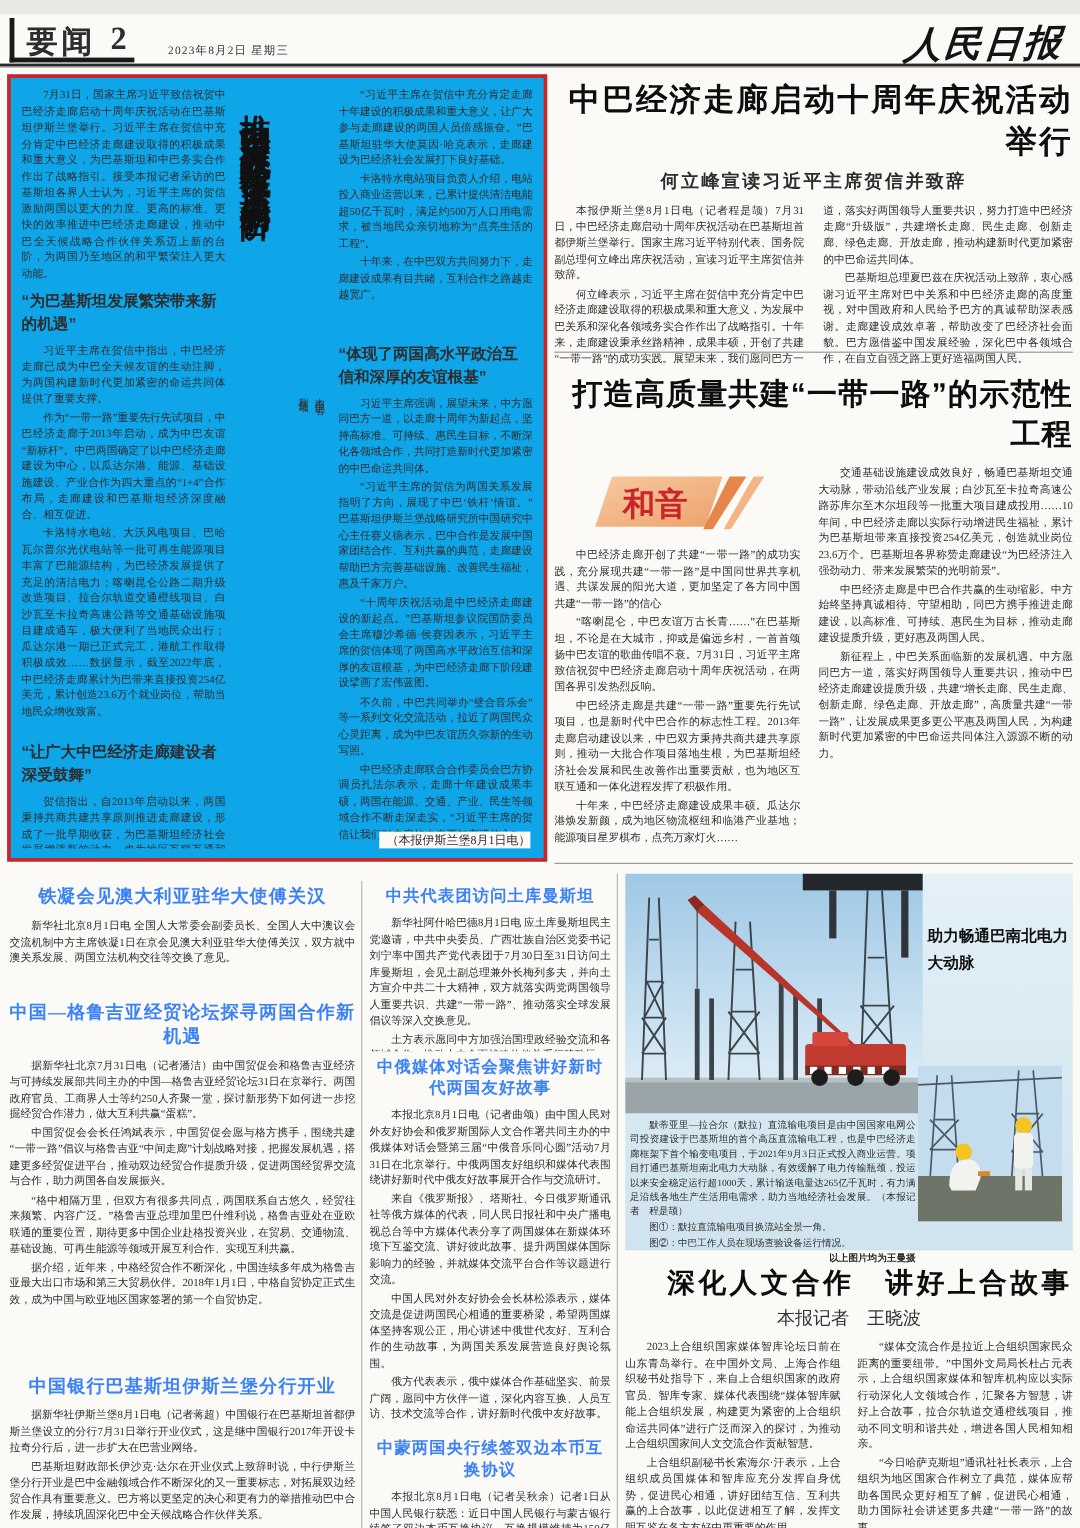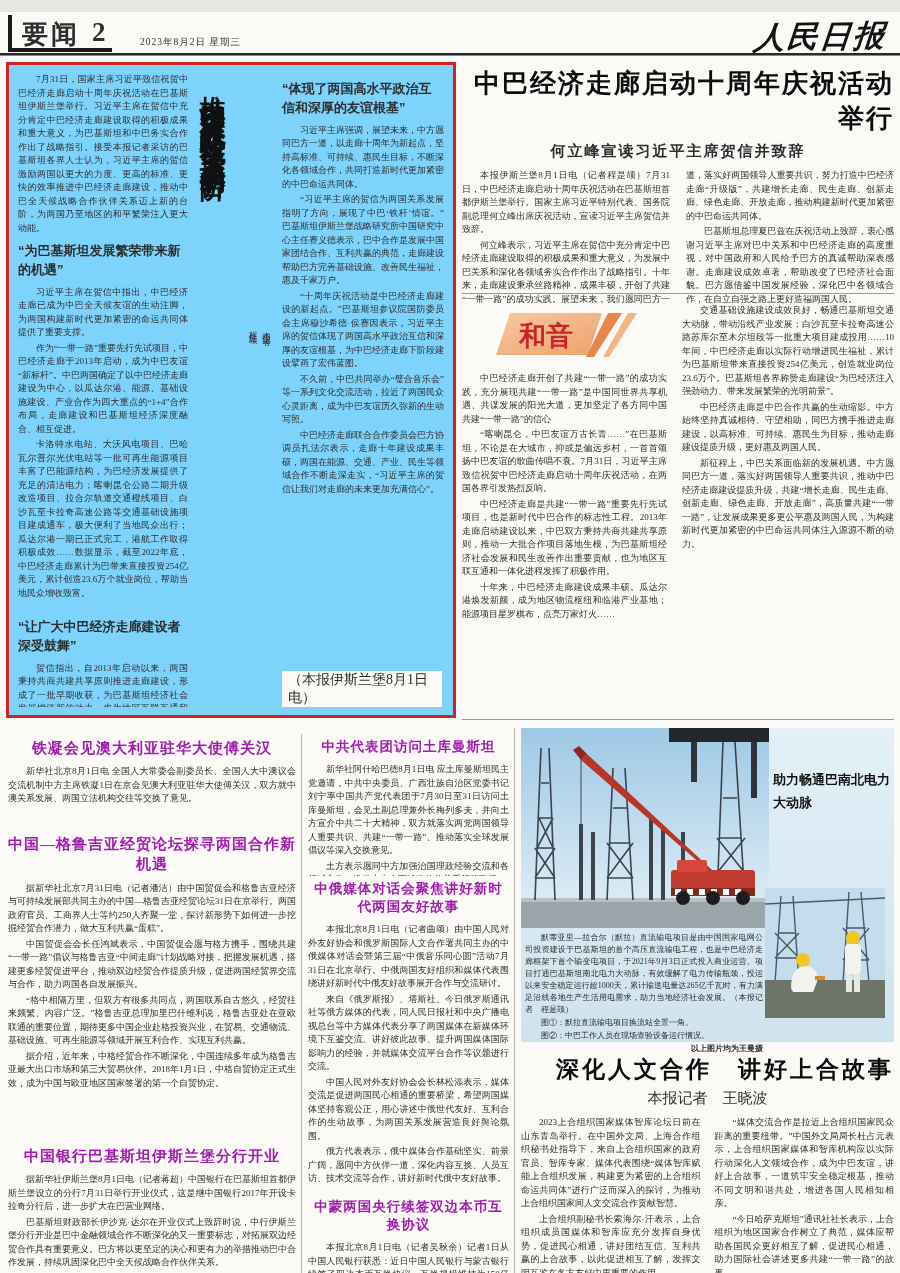--- a/index.html
+++ b/index.html
@@ -15,54 +15,54 @@
   .hdr-date{position:absolute;left:140px;top:24px;font-size:9.5px;color:#333;letter-spacing:1px;}
   .masthead{position:absolute;right:14px;top:4px;font-size:31px;font-weight:900;font-style:italic;
         font-family:"Liberation Serif","DejaVu Serif",serif;transform:skewX(-6deg) rotate(-1deg);color:#141414;letter-spacing:2px;}
   .hdr-rule{position:absolute;left:0;top:41px;width:900px;height:3px;background:#2a2a2a;border-bottom:1px solid #888;}
   
   .para{margin:0 0 2px 0;text-indent:2em;text-align:justify;line-height:1.5;}
   .sub-h{font-family:"Liberation Sans","DejaVu Sans",sans-serif;font-weight:900;font-size:13px;
         line-height:1.45;margin:7px 0 6px 0;text-align:left;}
   
   .lead-box{position:absolute;left:6px;top:50px;width:450px;height:656px;border:3px solid #cf2421;
-        background:#7dd3fc;padding:8px 9px;display:flex;gap:9px;}
+        background:#0ea5e9;padding:8px 9px;display:flex;gap:9px;}
   .lead-col1{width:170px;font-size:9px;display:flex;flex-direction:column;}
   .lead-col1 .fill{flex:1;overflow:hidden;}
   .lead-col1 .tail{height:96px;overflow:hidden;}
   .lead-mid{width:76px;position:relative;}
   .lead-headline{position:absolute;left:2px;top:2px;height:632px;writing-mode:vertical-rl;text-orientation:upright;
         font-family:"Liberation Sans","DejaVu Sans",sans-serif;font-weight:900;font-size:26px;letter-spacing:4px;
         line-height:1.05;color:#111;}
   .lead-byline{position:absolute;right:0;top:252px;writing-mode:vertical-rl;text-orientation:upright;
         font-size:8.5px;color:#333;line-height:1.6;letter-spacing:2px;}
   .lead-col3{flex:1;font-size:9px;display:flex;flex-direction:column;position:relative;}
   .lead-col3 .top{height:206px;overflow:hidden;}
   .lead-col3 .rest{flex:1;overflow:hidden;}
-  .lead-dateline{position:absolute;right:2px;bottom:0;font-size:14px;background:#fbfaf7;padding-left:6px;}
+  .lead-dateline{position:absolute;right:2px;bottom:0;font-size:10px;background:#fbfaf7;padding-left:6px;}
   
   .art-cpec{position:absolute;left:462px;top:50px;width:432px;height:232px;border-bottom:1px solid #9a9a9a;}
   .h-big{font-family:"Liberation Sans","DejaVu Sans",sans-serif;font-weight:900;text-align:right;color:#0d0d0d;}
   .art-cpec .h-big{font-size:26px;letter-spacing:2px;margin:4px 0 2px 0;}
   .art-cpec .deck{font-size:15px;font-weight:700;text-align:center;letter-spacing:2px;margin:6px 0 8px 0;}
   .cols2{column-count:2;column-gap:16px;font-size:9px;overflow:hidden;}
   .art-cpec .cols2{height:146px;}
   
   .art-heyin{position:absolute;left:462px;top:292px;width:432px;height:416px;border-bottom:1px solid #9a9a9a;}
   .art-heyin .h-big{font-size:25px;letter-spacing:1px;margin:8px 0 10px 0;}
   .heyin-body{display:flex;gap:15px;height:348px;overflow:hidden;font-size:9px;}
   .heyin-c1{width:205px;}
   .heyin-c2{flex:1;}
   .heyin-badge{width:150px;height:54px;margin:4px auto 10px auto;display:block;}
   
   .bcolA{position:absolute;left:8px;top:722px;width:288px;font-size:9px;}
   .bcolB{position:absolute;left:308px;top:722px;width:201px;font-size:9px;}
   .b-art{overflow:hidden;}
   .b-h{font-weight:700;font-size:15px;text-align:center;letter-spacing:1px;line-height:1.35;
-       margin:4px 0 7px 0;font-family:"Liberation Serif","DejaVu Serif",serif;color:#a21caf;}
+       margin:4px 0 7px 0;font-family:"Liberation Serif","DejaVu Serif",serif;color:#3b82f6;}
   .bcolB .b-h{font-size:13.5px;}
   .vdiv{position:absolute;width:1px;background:#b9b6b0;}
   
   .photo-block{position:absolute;left:521px;top:716px;width:373px;height:314px;
        background:linear-gradient(#e3f0f7,#cfe3ee);}
   .photo-big{position:absolute;left:0;top:0;width:248px;height:200px;}
   .photo-title{position:absolute;left:252px;top:40px;width:118px;
        font-family:"Liberation Sans","DejaVu Sans",sans-serif;font-weight:900;font-size:13px;line-height:1.8;color:#101010;}
   .photo-small{position:absolute;left:244px;top:160px;width:120px;height:130px;}
   .photo-caption{position:absolute;left:4px;top:204px;width:238px;font-size:8px;line-height:1.45;}
@@ -107,20 +107,25 @@
         <div data-name="lead-tail-paragraphs">
             <p class="para">贺信指出，自2013年启动以来，两国秉持共商共建共享原则推进走廊建设，形成了一批早期收获，为巴基斯坦经济社会发展增添新的动力，也为地区互联互通和一体化进程奠定良好基础。</p>
           </div>
       </div>
     </div>
     <div class="lead-mid" data-name="lead-headline-column">
       <div class="lead-headline" data-name="lead-headline">推动中巴全天候战略合作伙伴关系迈上新的台阶</div>
       <div class="lead-byline" data-name="lead-byline"><span>本报记者</span><br><span>程是颉</span></div>
     </div>
     <div class="lead-col3" data-name="lead-column-right">
+      <div class="top" data-name="lead-right-top">
+          <p class="para">“习近平主席在贺信中充分肯定走廊十年建设的积极成果和重大意义，让广大参与走廊建设的两国人员倍感振奋。”巴基斯坦驻华大使莫因·哈克表示，走廊建设为巴经济社会发展打下良好基础。</p>
+          <p class="para">卡洛特水电站项目负责人介绍，电站投入商业运营以来，已累计提供清洁电能超50亿千瓦时，满足约500万人口用电需求，被当地民众亲切地称为“点亮生活的工程”。</p>
+          <p class="para">十年来，在中巴双方共同努力下，走廊建设成果有目共睹，互利合作之路越走越宽广。</p>
+        </div>
       <h3 class="sub-h" data-name="lead-subhead-2">“体现了两国高水平政治互信和深厚的友谊根基”</h3>
       <div class="rest" data-name="lead-right-rest">
           <p class="para">习近平主席强调，展望未来，中方愿同巴方一道，以走廊十周年为新起点，坚持高标准、可持续、惠民生目标，不断深化各领域合作，共同打造新时代更加紧密的中巴命运共同体。</p>
           <p class="para">“习近平主席的贺信为两国关系发展指明了方向，展现了中巴‘铁杆’情谊。”巴基斯坦伊斯兰堡战略研究所中国研究中心主任赛义德表示，巴中合作是发展中国家团结合作、互利共赢的典范，走廊建设帮助巴方完善基础设施、改善民生福祉，惠及千家万户。</p>
           <p class="para">“十周年庆祝活动是中巴经济走廊建设的新起点。”巴基斯坦参议院国防委员会主席穆沙希德·侯赛因表示，习近平主席的贺信体现了两国高水平政治互信和深厚的友谊根基，为中巴经济走廊下阶段建设擘画了宏伟蓝图。</p>
           <p class="para">不久前，中巴共同举办“璧合音乐会”等一系列文化交流活动，拉近了两国民众心灵距离，成为中巴友谊历久弥新的生动写照。</p>
           <p class="para">中巴经济走廊联合合作委员会巴方协调员扎法尔表示，走廊十年建设成果丰硕，两国在能源、交通、产业、民生等领域合作不断走深走实，“习近平主席的贺信让我们对走廊的未来更加充满信心”。</p>
         </div>
       <div class="lead-dateline" data-name="lead-dateline">（本报伊斯兰堡8月1日电）</div>
     </div>
@@ -130,20 +135,21 @@
     <h1 class="h-big" data-name="cpec-headline">中巴经济走廊启动十周年庆祝活动举行</h1>
     <div class="deck" data-name="cpec-deck">何立峰宣读习近平主席贺信并致辞</div>
     <div class="cols2" data-name="cpec-body">
         <p class="para">本报伊斯兰堡8月1日电（记者程是颉）7月31日，中巴经济走廊启动十周年庆祝活动在巴基斯坦首都伊斯兰堡举行。国家主席习近平特别代表、国务院副总理何立峰出席庆祝活动，宣读习近平主席贺信并致辞。</p>
         <p class="para">何立峰表示，习近平主席在贺信中充分肯定中巴经济走廊建设取得的积极成果和重大意义，为发展中巴关系和深化各领域务实合作作出了战略指引。十年来，走廊建设秉承丝路精神，成果丰硕，开创了共建“一带一路”的成功实践。展望未来，我们愿同巴方一道，落实好两国领导人重要共识，努力打造中巴经济走廊“升级版”，共建增长走廊、民生走廊、创新走廊、绿色走廊、开放走廊，推动构建新时代更加紧密的中巴命运共同体。</p>
         <p class="para">巴基斯坦总理夏巴兹在庆祝活动上致辞，衷心感谢习近平主席对巴中关系和中巴经济走廊的高度重视，对中国政府和人民给予巴方的真诚帮助深表感谢。走廊建设成效卓著，帮助改变了巴经济社会面貌。巴方愿借鉴中国发展经验，深化巴中各领域合作，在自立自强之路上更好造福两国人民。</p>
       </div>
   </div>
 
   <div class="art-heyin" data-name="heyin-commentary-article">
+    <h1 class="h-big" data-name="heyin-headline">打造高质量共建“一带一路”的示范性工程</h1>
     <div class="heyin-body" data-name="heyin-body">
       <div class="heyin-c1" data-name="heyin-column-1">
         <svg class="heyin-badge" viewBox="0 0 150 54" data-name="heyin-badge-icon">
           <defs>
             <linearGradient id="bgrad" x1="0" y1="0" x2="1" y2="1">
               <stop offset="0" stop-color="#f7c9a0"></stop>
                 <stop offset="1" stop-color="#eda26b"></stop>
             </linearGradient>
           </defs>
           <polygon points="20,5 112,5 98,47 6,47" fill="url(#bgrad)"></polygon>
@@ -304,18 +310,18 @@
       <div class="photo-credit" data-name="photo-credit">以上图片均为王曼摄</div>
     </div>
   </div>
 
   <div class="art-shss" data-name="sco-story-article">
     <h1 class="h-big" data-name="sco-headline">深化人文合作　讲好上合故事</h1>
     <div class="byline" data-name="sco-byline">本报记者　王晓波</div>
     <div class="cols2" data-name="sco-body">
         <p class="para">2023上合组织国家媒体智库论坛日前在山东青岛举行。在中国外文局、上海合作组织秘书处指导下，来自上合组织国家的政府官员、智库专家、媒体代表围绕“媒体智库赋能上合组织发展，构建更为紧密的上合组织命运共同体”进行广泛而深入的探讨，为推动上合组织国家间人文交流合作贡献智慧。</p>
         <p class="para">上合组织副秘书长索海尔·汗表示，上合组织成员国媒体和智库应充分发挥自身优势，促进民心相通，讲好团结互信、互利共赢的上合故事，以此促进相互了解，发挥文明互鉴在各方友好中更重要的作用。</p>
-        <p class="para">“媒体交流合作是拉近上合组织国家民众距离的重要纽带。”中国外文局局长杜占元表示，上合组织国家媒体和智库机构应以实际行动深化人文领域合作，成为中巴友谊，讲好上合故事，一道筑牢安全稳定根基，推动不同文明和谐共处，增进各国人民相知相亲。</p>
+        <p class="para">“媒体交流合作是拉近上合组织国家民众距离的重要纽带。”中国外文局局长杜占元表示，上合组织国家媒体和智库机构应以实际行动深化人文领域合作，汇聚各方智慧，讲好上合故事，拉合尔轨道交通橙线项目，推动不同文明和谐共处，增进各国人民相知相亲。</p>
         <p class="para">“今日哈萨克斯坦”通讯社社长表示，上合组织为地区国家合作树立了典范，媒体应帮助各国民众更好相互了解，促进民心相通，助力国际社会讲述更多共建“一带一路”的故事。</p>
       </div>
   </div>
 
 </div>
 
 </body></html>

